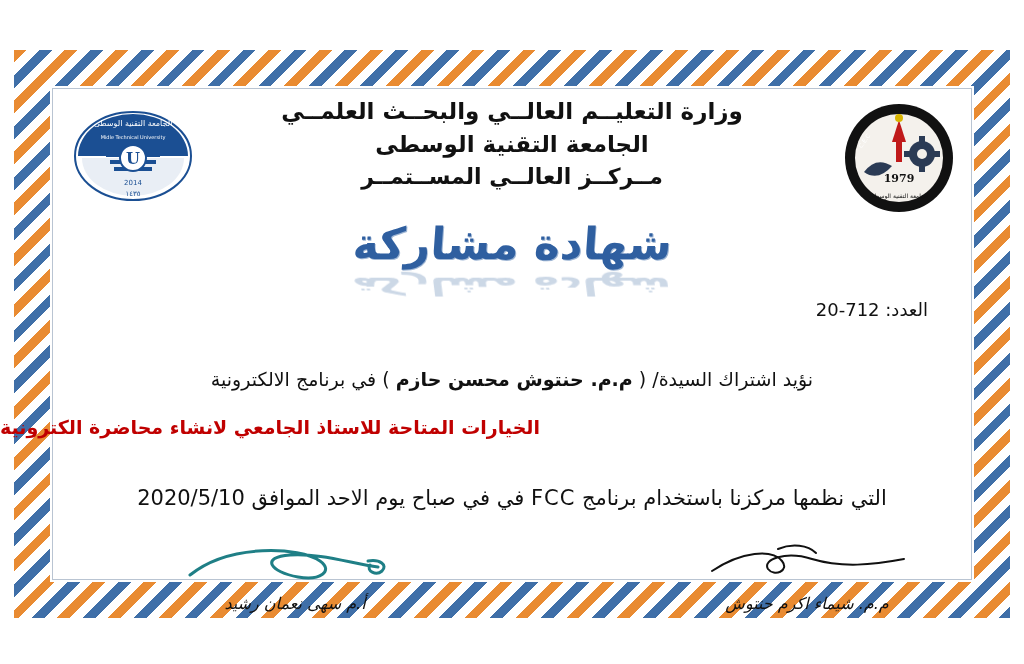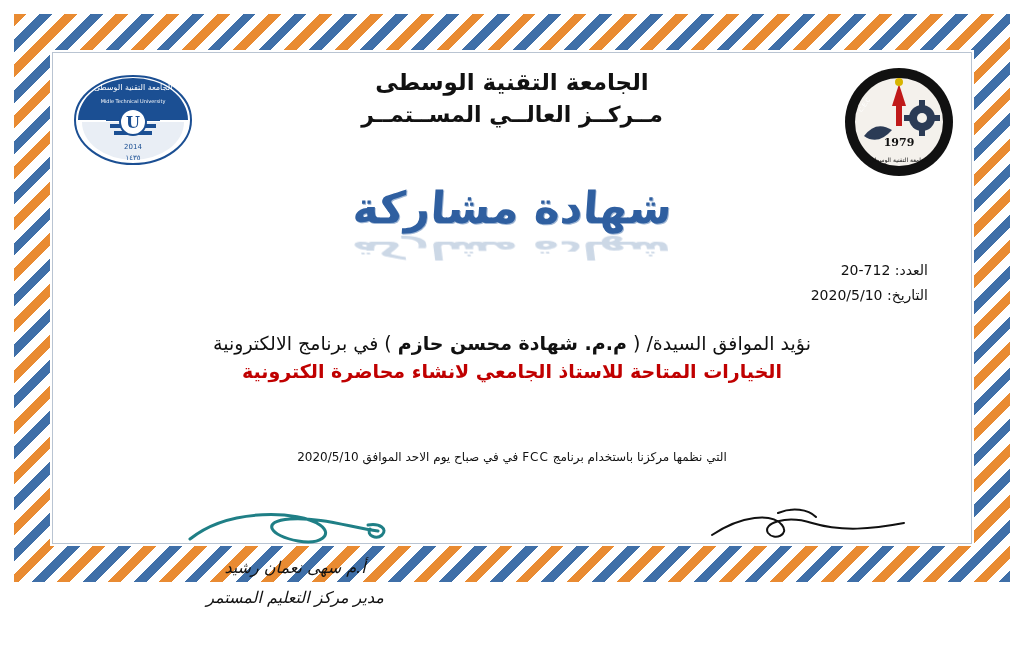--- a/index.html
+++ b/index.html
@@ -7,20 +7,21 @@
     width:1024px;height:664px;
     background:#ffffff;
     font-family:"DejaVu Sans", sans-serif;
     overflow:hidden;
   }
   .page{
     position:relative;
     width:1024px;height:596px;
     box-sizing:border-box;
     background:#ffffff;
+    margin-top:36px;
   }
 
   
   .border-frame{
     position:absolute;
     left:14px;top:14px;right:14px;bottom:14px;
     box-sizing:border-box;
     border:36px solid transparent;
     background:
       
@@ -93,21 +94,21 @@
     opacity:.45;
     filter:blur(0.6px);
   }
 
   
   .meta{
     position:absolute;
     right:96px;top:258px;
     direction:rtl;
     text-align:right;
-    font-size:14px;
+    font-size:18px;
     color:#111;
     line-height:1.8;
   }
   .meta .row{white-space:nowrap;}
   .meta .label{font-weight:normal;}
   .meta .value{letter-spacing:0.5px;}
 
   
   .body-line{
     position:absolute;
@@ -120,30 +121,30 @@
     font-size:19px;
     white-space:nowrap;
   }
   .participant-name{
     display:inline-block;
     min-width:210px;
     text-align:center;
     font-weight:bold;
   }
   .line-subject{
-    left:0;right:0;top:360px;
-    text-align:center;
+    left:0;right:0;top:380px;
+    text-align:left;
     font-size:19px;
     font-weight:bold;
     color:#c00000;
   }
   .line-org{
     left:0;right:0;top:450px;
     text-align:center;
-    font-size:12px;
+    font-size:21px;
     white-space:nowrap;
   }
   .prog-name{font-weight:normal;letter-spacing:1px;}
 
   
   .sign{
     position:absolute;
     text-align:center;
     direction:rtl;
     font-size:16px;
@@ -202,44 +203,41 @@
         <rect x="92" y="49" width="8" height="6"></rect>
       </g>
       <path d="M24 70 q12 -16 28 -6 q-14 16 -28 6 Z" fill="#2b3b55"></path>
       <text x="59" y="80" font-size="11" fill="#111111" text-anchor="middle" font-family="DejaVu Serif, serif" font-weight="bold">1979</text>
       <text x="59" y="96" font-size="6" fill="#111111" text-anchor="middle" font-family="DejaVu Sans, sans-serif">الجامعة التقنية الوسطى</text>
       <text x="26" y="40" font-size="6" fill="#ffffff" text-anchor="middle" font-family="DejaVu Sans, sans-serif" transform="rotate(-55 26 40)">C.E.C</text>
     </svg>
   </div>
 
   <div class="header">
+    <div class="line l1">وزارة التعليــم العالــي والبحــث العلمــي</div>
     <div class="line l2">الجامعة التقنية الوسطى</div>
     <div class="line l3">مــركــز العالــي المســتمــر</div>
   </div>
 
   <div class="cert-title-wrap">
     <span class="cert-title">شهادة مشاركة</span>
     <span class="cert-title-reflection">شهادة مشاركة</span>
   </div>
 
   <div class="meta">
     <div class="row">
       <span class="label">العدد:</span>
       <span class="value">712-20</span>
     </div>
-    <div class="row">
-      <span class="label">التاريخ:</span>
-      <span class="value">2020/5/10</span>
-    </div>
   </div>
 
   <div class="body-line line-participant">
-    <span>نؤيد الموافق السيدة/</span>
+    <span>نؤيد اشتراك السيدة/</span>
     <span>(</span>
-    <span class="participant-name">م.م. شهادة محسن حازم</span>
+    <span class="participant-name">م.م. حنتوش محسن حازم</span>
     <span>)</span>
     <span>في برنامج الالكترونية</span>
   </div>
 
   <div class="body-line line-subject">الخيارات المتاحة للاستاذ الجامعي لانشاء محاضرة الكترونية</div>
 
   <div class="body-line line-org">
     <span>التي نظمها مركزنا باستخدام برنامج</span>
     <span class="prog-name">FCC</span>
     <span>في في صباح يوم الاحد الموافق</span>
@@ -247,25 +245,25 @@
   </div>
 
   <div class="sign sign-left">
     <div class="sig-mark">
       <svg viewBox="0 0 250 48" width="250" height="48" aria-hidden="true">
         <path d="M20 34 C 60 2, 130 6, 150 20 C 164 30, 150 40, 128 36 C 100 31, 90 16, 120 14 C 150 12, 180 22, 208 26" fill="none" stroke="#1f7f86" stroke-width="3" stroke-linecap="round"></path>
         <path d="M198 20 C 210 18, 218 24, 212 30 C 206 35, 196 30, 200 24" fill="none" stroke="#1f7f86" stroke-width="3" stroke-linecap="round"></path>
       </svg>
     </div>
     <div class="sig-name">أ.م سهى نعمان رشيد</div>
-    <div class="sig-role">مدير مركز التعليم المستمر</div>
   </div>
 
   <div class="sign sign-right">
     <div class="sig-mark">
       <svg viewBox="0 0 250 48" width="250" height="48" aria-hidden="true">
         <path d="M30 30 C 60 10, 90 8, 100 20 C 108 30, 92 36, 86 28 C 80 18, 104 10, 130 18 C 160 27, 190 24, 222 18" fill="none" stroke="#111111" stroke-width="2" stroke-linecap="round"></path>
         <path d="M96 8 C 110 2, 126 4, 134 12" fill="none" stroke="#111111" stroke-width="2" stroke-linecap="round"></path>
       </svg>
     </div>
+    <div class="sig-name">م.م. شيماء اكرم حنتوش</div>
   </div>
 
 </div>
 
 </body></html>

